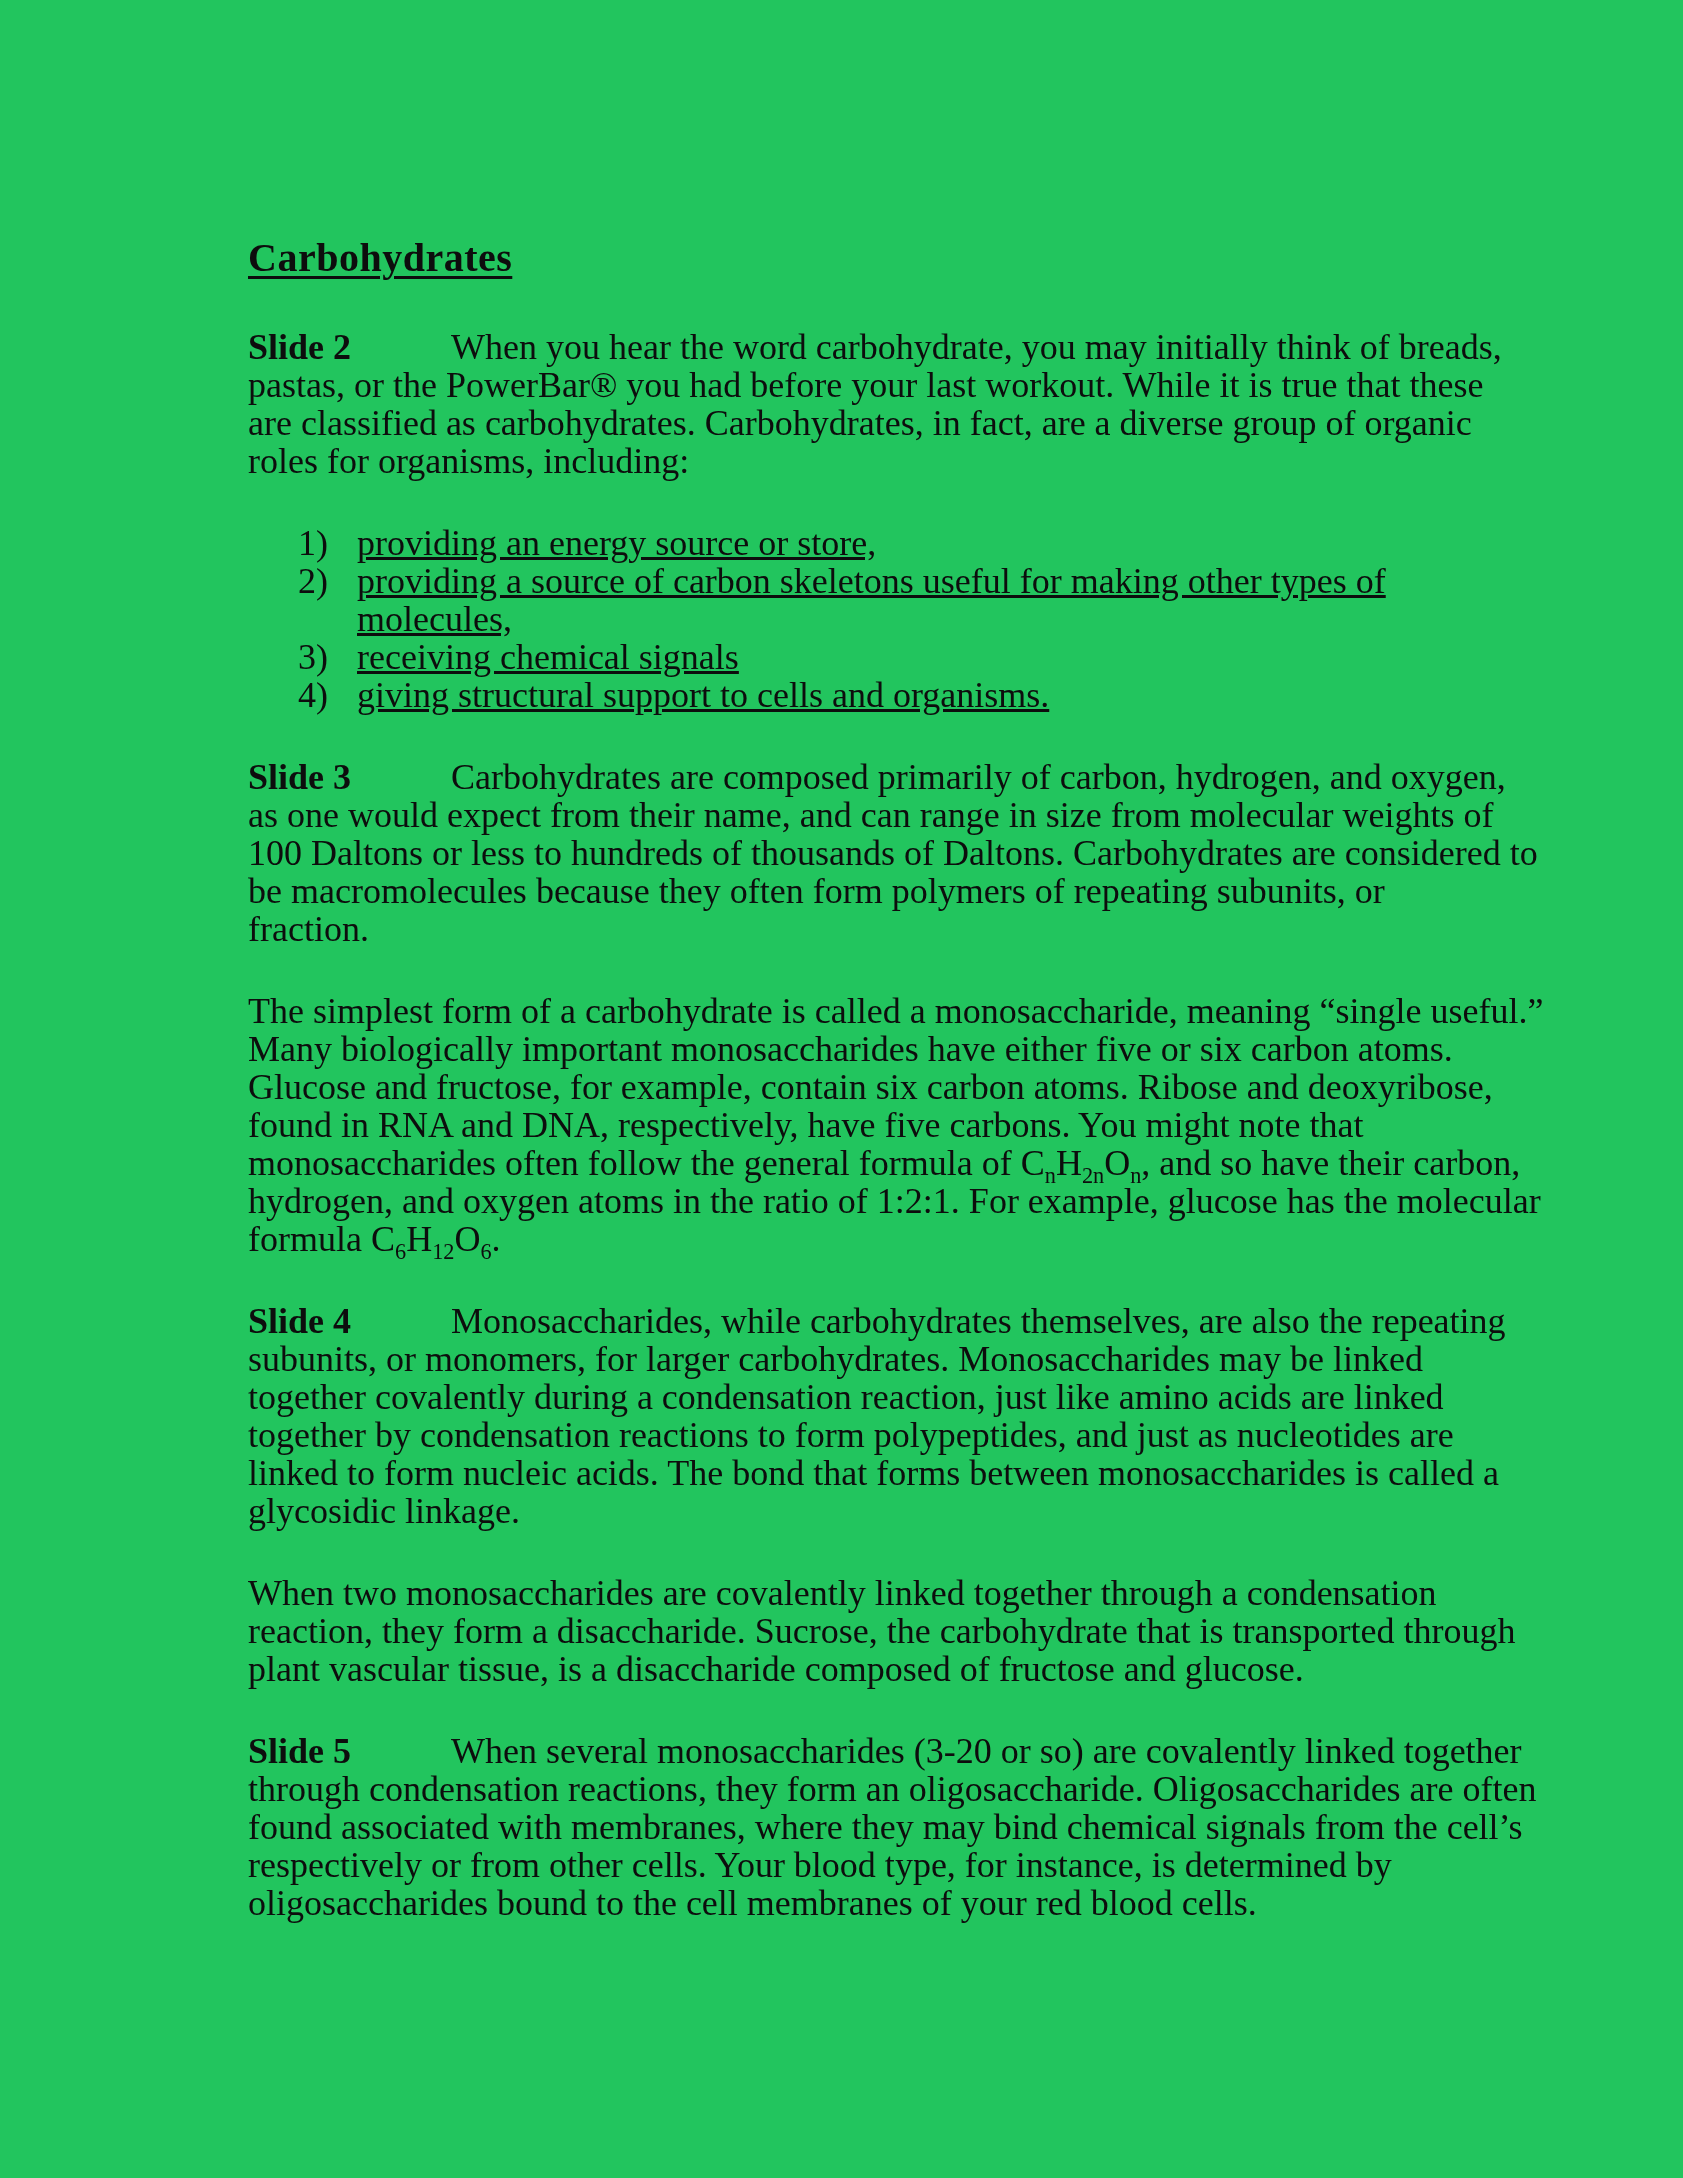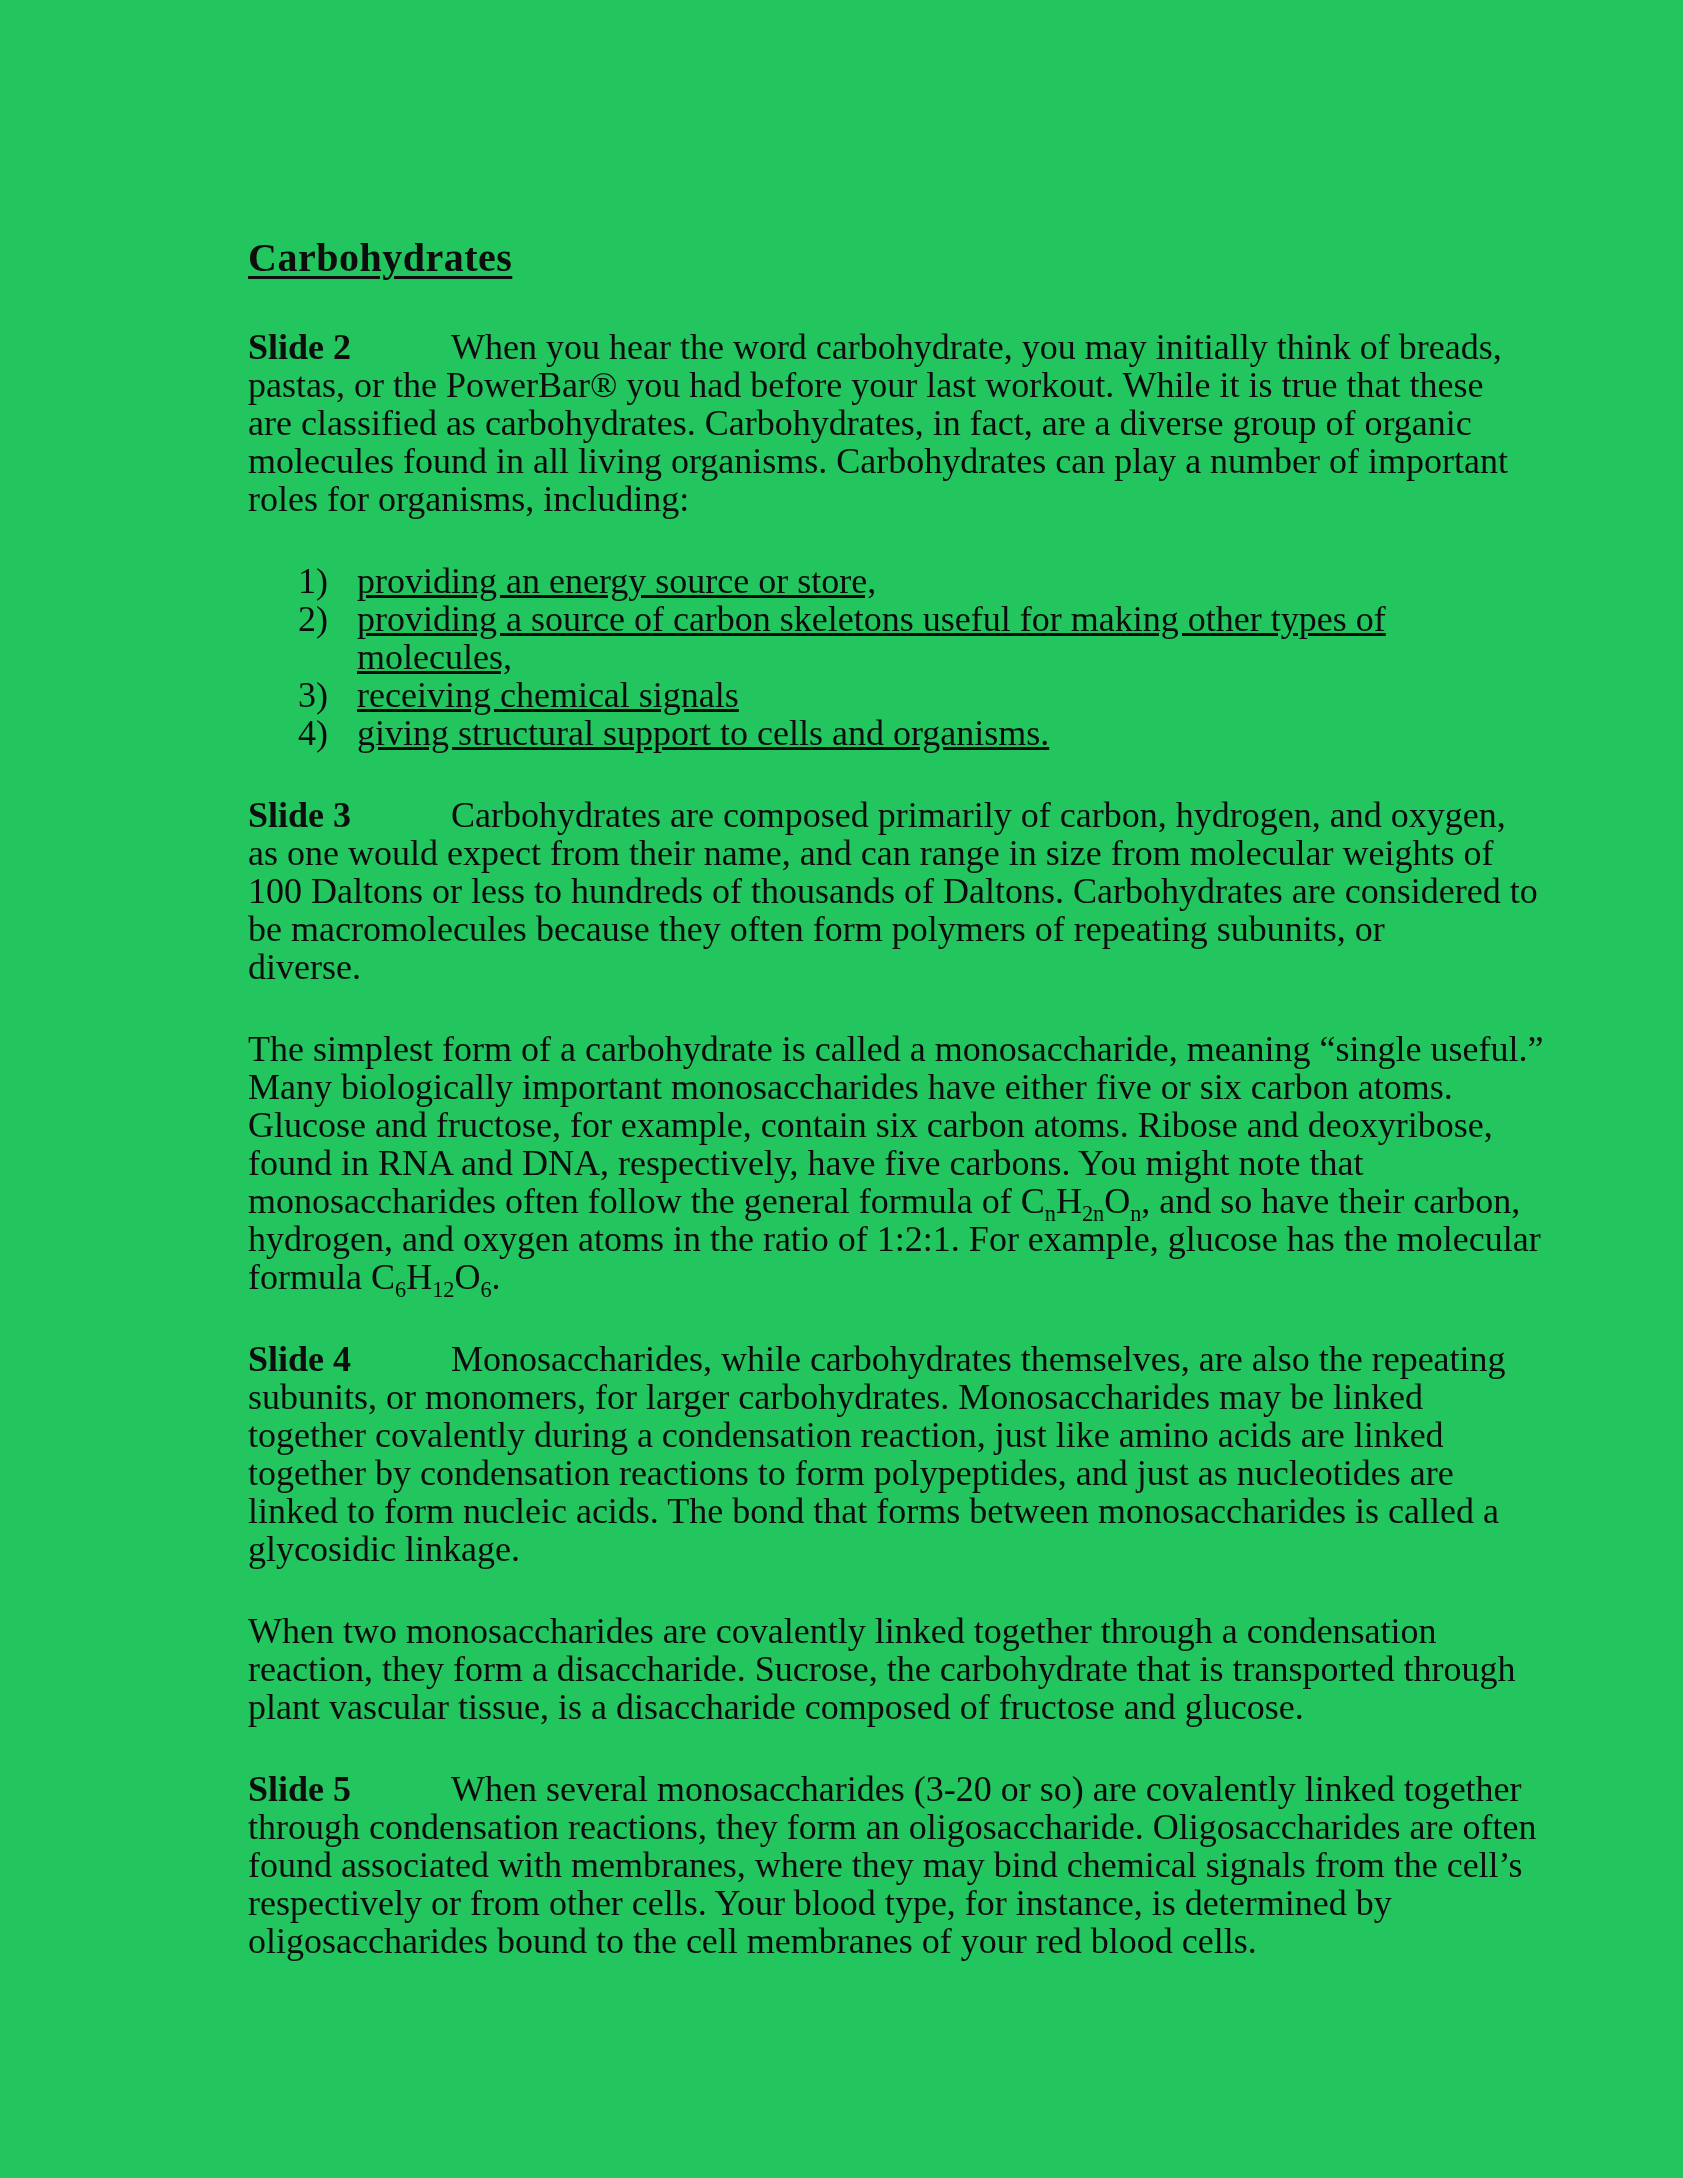--- a/index.html
+++ b/index.html
@@ -60,21 +60,20 @@
 
 <div class="page">
   <div class="content">
 
     <h1 class="doc-title">Carbohydrates</h1>
 
     <div class="para">
       <div class="line"><span class="slabel">Slide 2</span><span>When you hear the word carbohydrate, you may initially think of breads,</span></div>
       <div class="line">pastas, or the PowerBar® you had before your last workout. While it is true that these</div>
       <div class="line">are classified as carbohydrates. Carbohydrates, in fact, are a diverse group of organic</div>
-      <div class="line">molecules found in all living organisms. Carbohydrates can play a number of important</div>
       <div class="line">roles for organisms, including:</div>
     </div>
 
     <div class="para list">
       <div class="list-item">
         <div class="line"><span class="num">1)</span><span>providing an energy source or store,</span></div>
       </div>
       <div class="list-item">
         <div class="line"><span class="num">2)</span><span>providing a source of carbon skeletons useful for making other types of</span></div>
         <div class="line">molecules,</div>
@@ -85,21 +84,21 @@
       <div class="list-item">
         <div class="line"><span class="num">4)</span><span>giving structural support to cells and organisms.</span></div>
       </div>
     </div>
 
     <div class="para">
       <div class="line"><span class="slabel">Slide 3</span><span>Carbohydrates are composed primarily of carbon, hydrogen, and oxygen,</span></div>
       <div class="line">as one would expect from their name, and can range in size from molecular weights of</div>
       <div class="line">100 Daltons or less to hundreds of thousands of Daltons. Carbohydrates are considered to</div>
       <div class="line">be macromolecules because they often form polymers of repeating subunits, or</div>
-      <div class="line">diverse.</div>
+      <div class="line">fraction.</div>
     </div>
 
     <div class="para">
       <div class="line">The simplest form of a carbohydrate is called a monosaccharide, meaning “single useful.”</div>
       <div class="line">Many biologically important monosaccharides have either five or six carbon atoms.</div>
       <div class="line">Glucose and fructose, for example, contain six carbon atoms. Ribose and deoxyribose,</div>
       <div class="line">found in RNA and DNA, respectively, have five carbons. You might note that</div>
       <div class="line">monosaccharides often follow the general formula of C<sub>n</sub>H<sub>2n</sub>O<sub>n</sub>, and so have their carbon,</div>
       <div class="line">hydrogen, and oxygen atoms in the ratio of 1:2:1. For example, glucose has the molecular</div>
       <div class="line">formula C<sub>6</sub>H<sub>12</sub>O<sub>6</sub>.</div>

